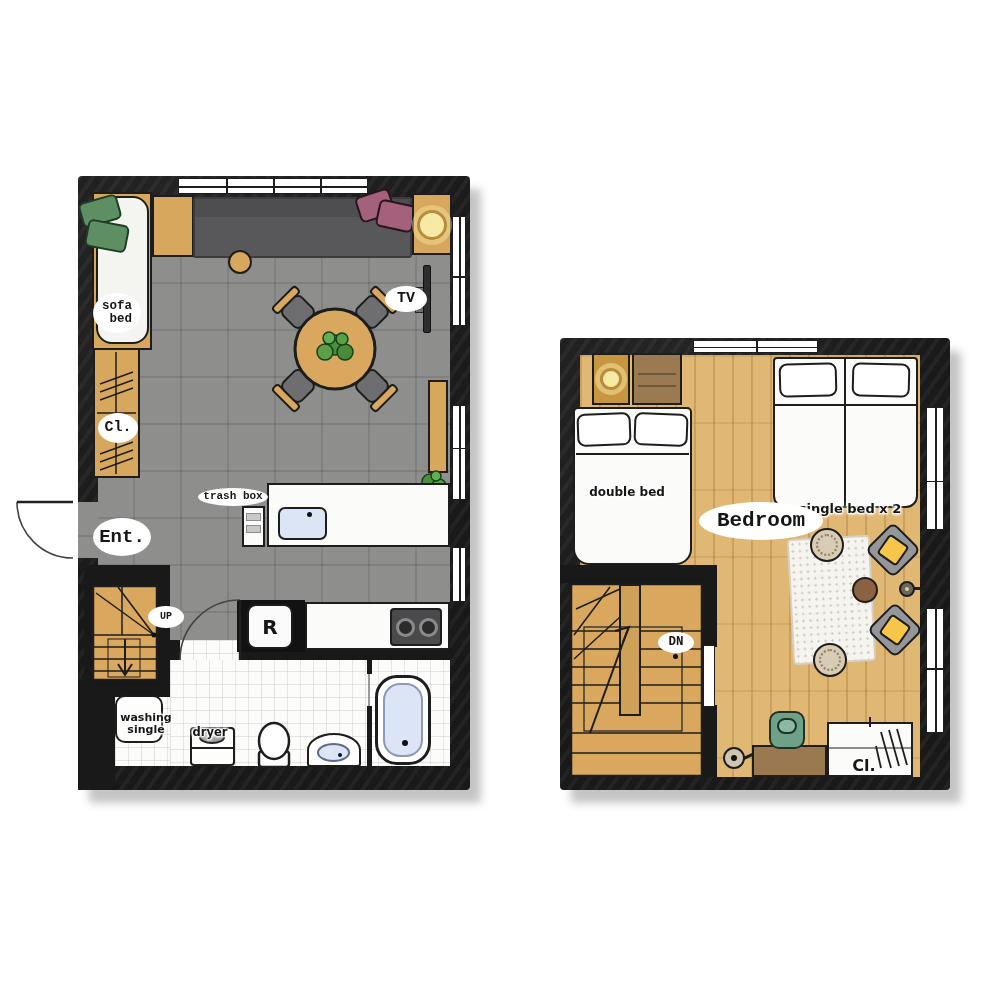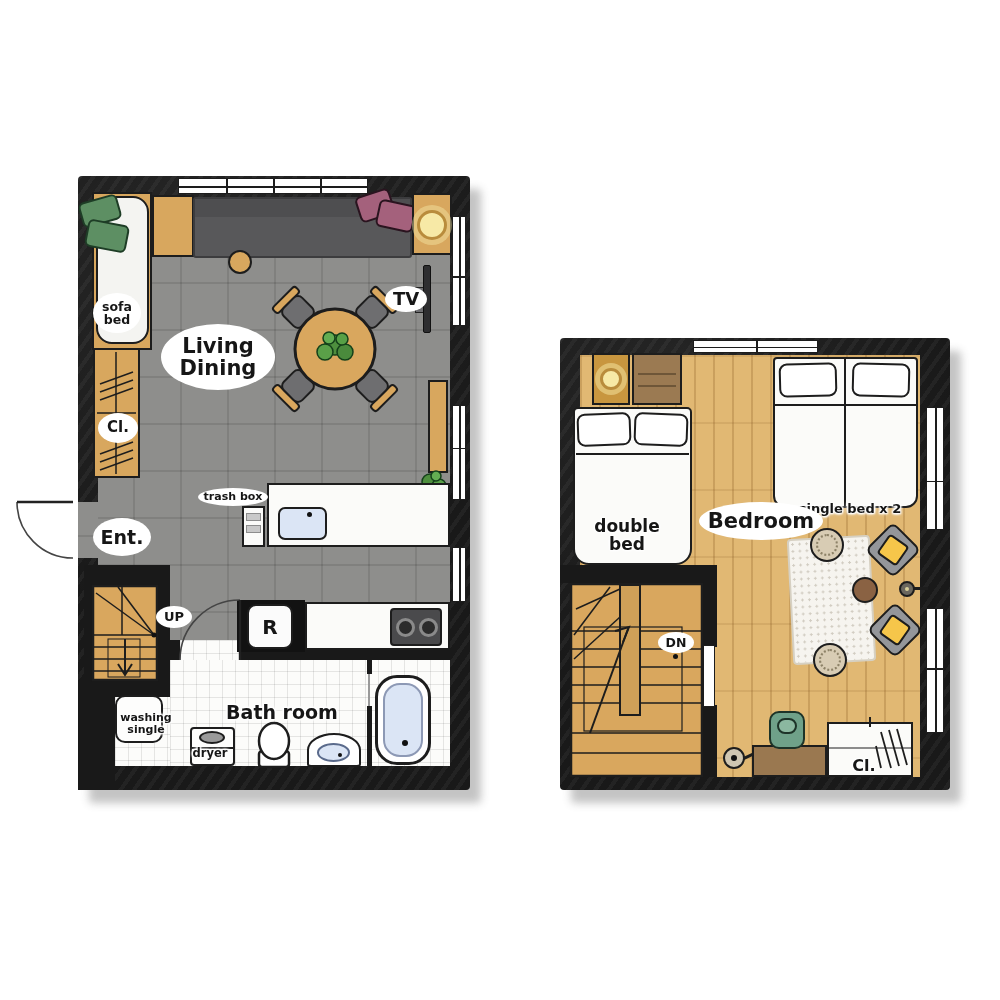--- a/index.html
+++ b/index.html
@@ -25,22 +25,22 @@
   .woodfloor { background-color:#e1b873;
     background-image: linear-gradient(90deg, rgba(130,85,30,.25) 0 2px, transparent 2px),
                       linear-gradient(rgba(130,85,30,.14) 0 2px, transparent 2px);
     background-size:19px 100%, 41px 67px; }
   .wall { position:absolute; background:#191919; }
   .wood { position:absolute; background:#d8a75e; border:2px solid #1d1d1d; }
   .wooddark { position:absolute; background:#c8963f; border:2px solid #1d1d1d; }
   .white-furn { position:absolute; background:#fbfbf9; border:2.5px solid #1d1d1d; }
   .win { position:absolute; background:#fff; border:1.5px solid #1d1d1d; }
   .win b { position:absolute; background:#1d1d1d; display:block; }
-  .pill { position:absolute; display:flex; align-items:center; justify-content:center; text-align:center;
-          background:#fff; border-radius:50%; line-height:1.06; }
+  .pill { position:absolute; display:flex; align-items:center; justify-content:center; text-align:right;
+          background:#fff; border-radius:50%; line-height:1.06;font-family:Liberation Mono, monospace; }
   .pill span { white-space:pre-line; }
   .halo { position:absolute; text-align:center; line-height:1.1; white-space:pre-line;
           text-shadow:0 0 3px #fff,0 0 3px #fff,0 0 5px #fff,1px 1px 2px #fff,-1px -1px 2px #fff,1px -1px 2px #fff,-1px 1px 2px #fff; }
   .badge { position:absolute; width:78px; height:78px; border-radius:50%; background:#ebebe9;
            display:flex; align-items:center; justify-content:center; font-size:38px; color:#1f1f1f;
            box-shadow:2px 3px 5px rgba(0,0,0,.10); }
   .dot { position:absolute; background:#111; border-radius:50%; }
   .pouf { position:absolute; width:34px; height:34px; border-radius:50%; background:#d8ccb4; border:2px solid #1d1d1d; }
   .pouf i { position:absolute; left:4px; top:4px; right:4px; bottom:4px; border-radius:50%; border:2px dotted #8d8268; display:block; }
   .chair2f { position:absolute; width:40px; height:40px; background:#94969a; border:2px solid #1d1d1d; border-radius:7px; transform:rotate(45deg); }
@@ -211,43 +211,37 @@
       <line x1="64" y1="66" x2="64" y2="6" stroke="#222" stroke-width="2.4"></line>
     </svg>
 
     <div class="pill" style="left:15px;top:117px;width:48px;height:40px;font-size:12.5px;">
       <span>sofa
 bed</span>
       </div>
     <div class="pill" style="left:20px;top:237px;width:40px;height:30px;font-size:15px;">
       <span>Cl.</span>
       </div>
-    <div class="pill" style="left:83px;top:148px;width:114px;height:66px;font-size:21px;">
-      <span>Living
-Dining</span>
-      </div>
-    <div class="pill" style="left:307px;top:110px;width:42px;height:26px;font-size:18px;">
+    <div class="pill" style="left:307px;top:110px;width:42px;height:26px;font-size:15px;">
       <span>TV</span>
       </div>
     <div class="pill" style="left:15px;top:342px;width:58px;height:38px;font-size:19px;">
       <span>Ent.</span>
       </div>
     <div class="pill" style="left:120px;top:312px;width:70px;height:18px;font-size:11px;">
       <span>trash box</span>
       </div>
     <div class="dot" style="left:82px;top:439px;width:5px;height:5px;"></div>
-    <div class="pill" style="left:78px;top:430px;width:36px;height:22px;font-size:13px;">
+    <div class="pill" style="left:70px;top:430px;width:36px;height:22px;font-size:10px;">
       <span>UP</span>
       </div>
-    <div class="halo" style="left:145px;top:505px;width:118px;font-size:19px;">
-      <span>Bath room</span></div>
     <div class="halo" style="left:36px;top:524px;width:64px;font-size:11px;">
       <span>washing
 single</span></div>
-    <div class="halo" style="left:110px;top:558px;width:44px;font-size:11.5px;">
+    <div class="halo" style="left:110px;top:537px;width:44px;font-size:11.5px;">
       <span>dryer</span></div>
   </div>
 
   <div id="f2" class="plan">
 
 
     <div class="abs walltex" style="left:0;top:61px;width:390px;height:452px;border-radius:4px;box-shadow:11px 13px 9px rgba(60,60,60,.30);"></div>
 
     <div class="abs woodfloor" style="left:20px;top:78px;width:340px;height:422px;"></div>
 
@@ -346,21 +340,21 @@
       <svg width="82" height="51" viewBox="0 0 82 51" style="left:0;top:0;">
         <g stroke="#1d1d1d" stroke-width="1.8">
           <line x1="52" y1="8" x2="62" y2="44"></line>
             <line x1="60" y1="6" x2="70" y2="42"></line>
           <line x1="68" y1="5" x2="78" y2="41"></line>
             <line x1="47" y1="22" x2="52" y2="44"></line>
         </g>
       </svg>
     </div>
 
-    <div class="halo" style="left:25px;top:221px;width:84px;font-size:17px;">
+    <div class="halo" style="left:25px;top:196px;width:84px;font-size:12px;">
       <span>double bed</span></div>
     <div class="halo" style="left:232px;top:211px;width:116px;font-size:13px;">
       <span>single bed x 2</span></div>
     <div class="pill" style="left:139px;top:225px;width:124px;height:38px;font-size:21px;">
       <span>Bedroom</span>
       </div>
     <div class="pill" style="left:98px;top:355px;width:36px;height:21px;font-size:12.5px;">
       <span>DN</span>
       </div>
     <div class="dot" style="left:113px;top:377px;width:5px;height:5px;"></div>

